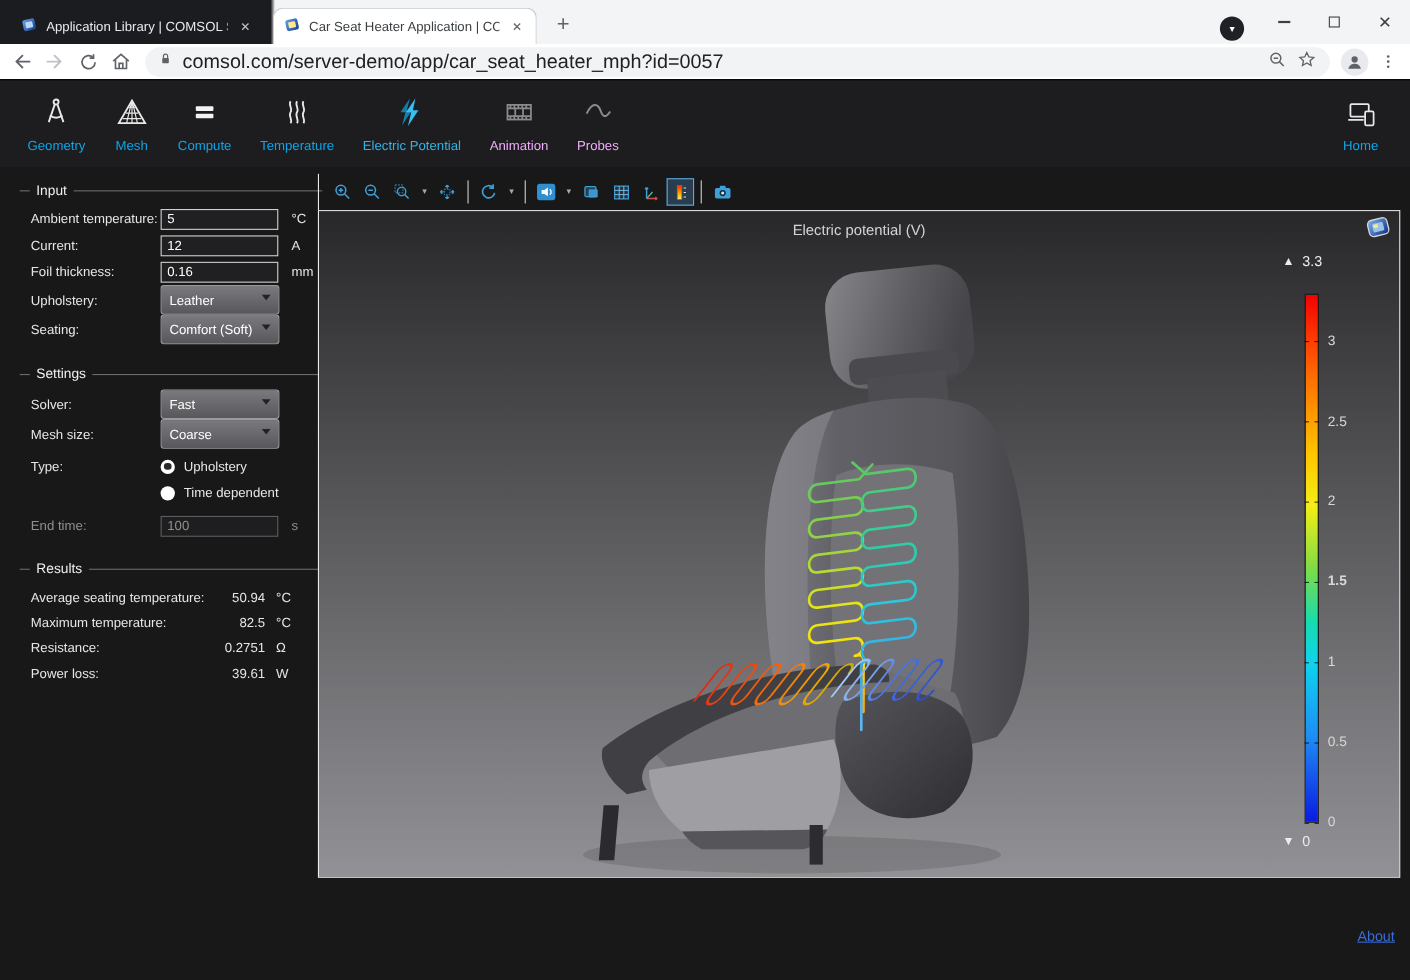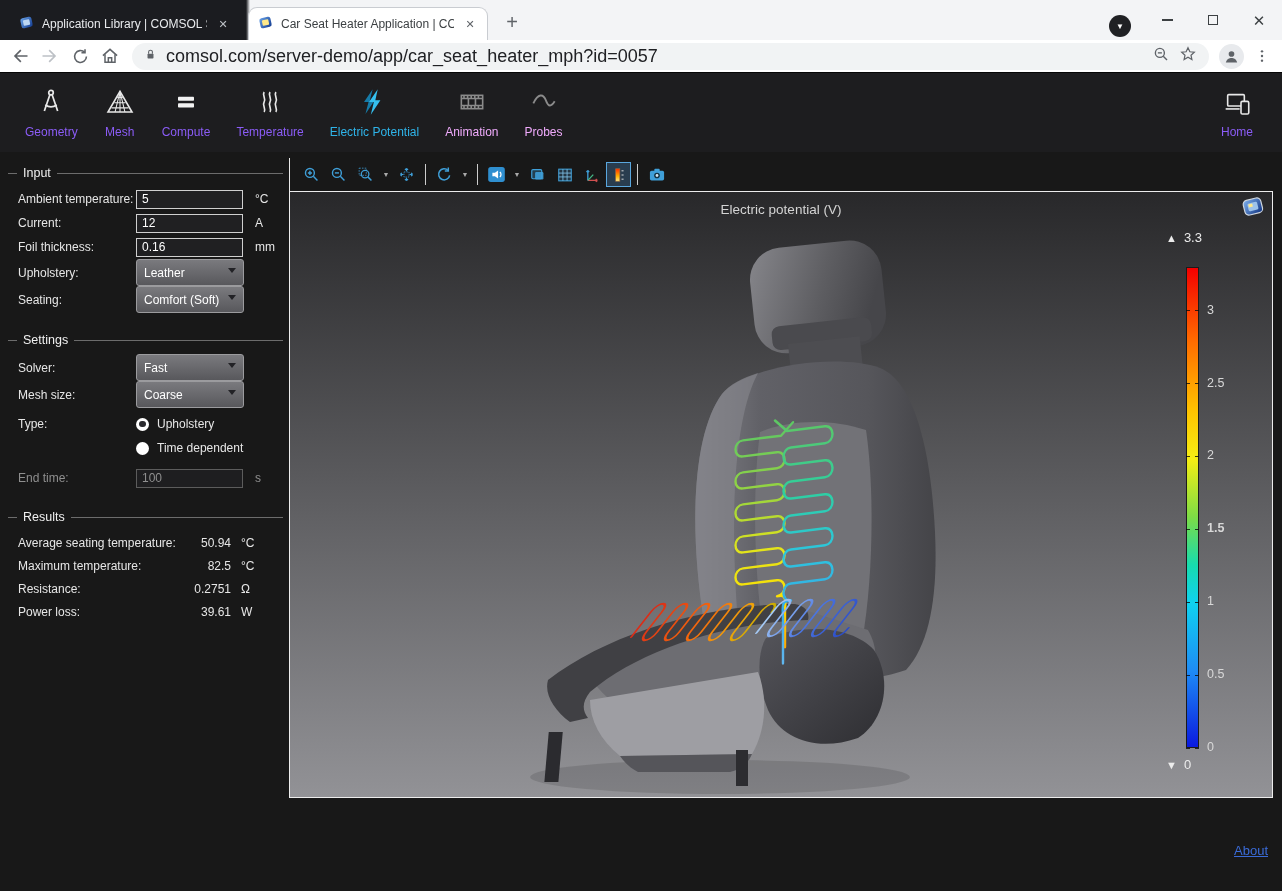--- a/index.html
+++ b/index.html
@@ -34,29 +34,29 @@
   .omnibox { flex:1; height:27px; background:#f1f3f4; border-radius:14px; display:flex; align-items:center; padding:0 12px; gap:9px; margin:0 4px; }
   .url { flex:1; font-size:18px; color:#202124; white-space:nowrap; overflow:hidden; }
   .avatar { width:25px; height:25px; border-radius:50%; background:#e8eaed; display:flex; align-items:center; justify-content:center; }
 
   
   .app { position:absolute; left:0; top:72px; width:1282px; height:819px; background:#181818; }
 
   
   .ribbon { position:absolute; left:0; top:0; width:100%; height:80px; background:#1d1d1f; border-top:1px solid #060606;
     display:flex; align-items:stretch; padding-left:12px; }
-  .ritem { display:flex; flex-direction:column; align-items:center; justify-content:center; gap:7px; padding:0 13px; color:#8b5cf6; }
+  .ritem { display:flex; flex-direction:column; align-items:center; justify-content:center; gap:7px; padding:0 13px; color:#0ea5e9; }
   .ritem .rlabel { font-size:12px; white-space:nowrap; }
   .ritem.active { color:#2fb4e9; }
   .ritem.disabled { color:#f0abfc; }
   .ritem svg { display:block; }
   .rhome { margin-left:auto; padding-right:28px; }
 
   
-  .sidebar { position:absolute; left:0; top:80px; width:289px; bottom:0; font-size:12px; color:#e6e6e6; padding-top:8px; }
+  .sidebar { position:absolute; left:10px; top:80px; width:289px; bottom:0; font-size:12px; color:#e6e6e6; padding-top:8px; }
   .ghdr { display:flex; align-items:center; gap:6px; margin:6px 6px 7px 8px; font-size:12.5px; color:#f0f0f0; }
   .ghdr::before { content:''; width:9px; height:1px; background:#6c6c6c; }
   .ghdr::after { content:''; flex:1; height:1px; background:#6c6c6c; }
   .mt { margin-top:20px;justify-content:flex-end; }
   .row { display:grid; grid-template-columns:118px 110px 1fr; align-items:center; min-height:24px; padding-left:18px; }
   .row .unit { padding-left:9px; }
   .tfield { width:107px; height:19px; background:#202022; border:1px solid #cfcfcf; color:#fff; font-size:12px; padding:0 5px;
     font-family:"Liberation Sans","DejaVu Sans",sans-serif; }
   .tfield:disabled { border-color:#5c5c5c; color:#8f8f8f; background:#1e1e20; }
   .dd { width:108px; height:27px; background:linear-gradient(#7a7a7e,#58585c); border:1px solid #9b9b9e; border-radius:3px;

